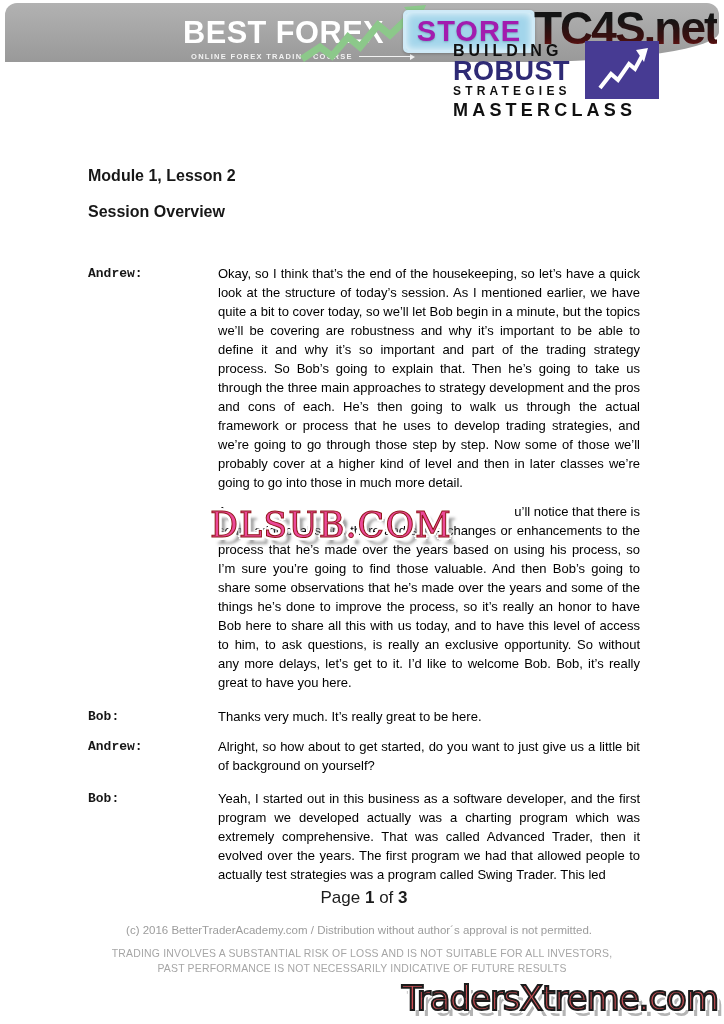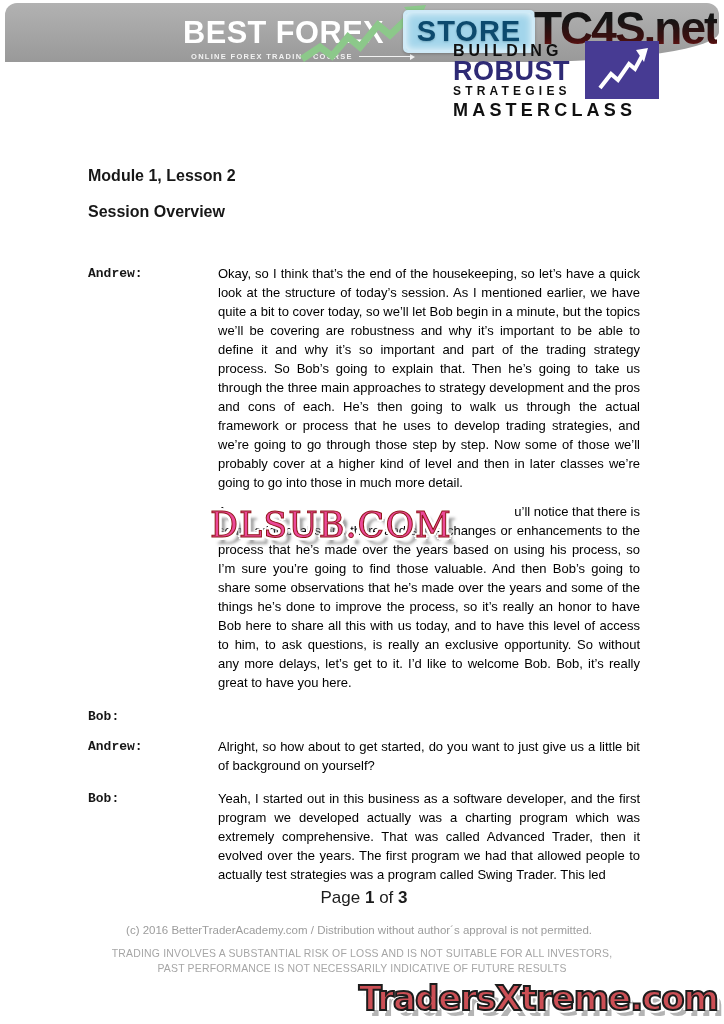--- a/index.html
+++ b/index.html
@@ -15,21 +15,21 @@
   .tagline-row{position:absolute;left:186px;top:49px;display:flex;align-items:center;gap:6px;}
   .tagline{font-size:7.5px;color:#f2f2f2;letter-spacing:1.3px;font-weight:700;}
   .tagline-line{width:52px;height:1px;background:#f2f2f2;position:relative;}
   .tagline-line:after{content:"";position:absolute;right:-4px;top:-2.5px;border-left:5px solid #f2f2f2;
            border-top:3px solid transparent;border-bottom:3px solid transparent;}
   .zigzag{position:absolute;left:295px;top:2px;}
   .store-box{position:absolute;left:398px;top:7px;width:126px;height:37px;
              background:#a2d5eb;border:3px solid #cfeaf7;border-radius:5px;
              display:flex;align-items:center;justify-content:center;
              box-shadow:inset 0 0 8px rgba(255,255,255,.9),0 1px 3px rgba(0,0,0,.25);}
-  .store-box span{font-size:29px;font-weight:700;color:#0c4a6e;letter-spacing:1px;
+  .store-box span{font-size:29px;font-weight:700;color:#a21caf;letter-spacing:1px;
              text-shadow:0 1px 2px rgba(90,140,160,.6);}
   .tc4s{position:absolute;left:534px;top:0px;font-size:46px;font-weight:800;letter-spacing:-2px;
         font-family:"Liberation Sans",sans-serif;transform:scaleY(1.02);transform-origin:top left;
         background:linear-gradient(180deg,#141414 35%,#3c0f0f 70%,#7e1414 92%);
         -webkit-background-clip:text;background-clip:text;color:transparent;}
 
   
   .mc{position:absolute;left:453px;top:42px;width:210px;color:#101010;}
   .mc-building{font-size:16px;font-weight:700;letter-spacing:4px;line-height:17px;}
   .mc-robust{font-size:27px;font-weight:700;letter-spacing:.5px;line-height:25px;color:#2e2a75;}
@@ -58,21 +58,21 @@
   
   .pageline{position:absolute;left:88px;top:888px;width:552px;text-align:center;
             font-size:17px;color:#1c1c1c;}
   .pageline b{font-weight:700;}
   .copyright{position:absolute;left:0;top:924px;width:592px;text-align:right;
              font-size:11.5px;color:#9c9c9c;}
   .disc{position:absolute;left:0;width:724px;text-align:center;font-size:11px;color:#a6a6a6;
         letter-spacing:.2px;transform:scaleX(.95);}
   .d1{top:947px;} .d2{top:962px;}
   .txtreme{position:absolute;right:6px;top:978px;font-family:"DejaVu Sans",sans-serif;
-           font-size:34px;font-weight:700;color:#cb4f55;letter-spacing:-1px;
+           font-size:34px;font-weight:400;color:#cb4f55;letter-spacing:-1px;
            -webkit-text-stroke:2px #1c1c1c;
            text-shadow:-3px 0 0 #fff,3px 0 0 #fff,0 -3px 0 #fff,0 3px 0 #fff,
                        5px 6px 0 #b4b4b4;}
 </style>
 </head>
 <body>
 
 <div class="page">
 
   <div class="banner">
@@ -119,20 +119,21 @@
       <div class="obsline">
         <span>A</span>
         <span>u’ll notice that there is</span>
       </div>
       <div style="text-align:justify;">some additional steps there and some changes or enhancements to the process that he’s made over the years based on using his process, so I’m sure you’re going to find those valuable. And then Bob’s going to share some observations that he’s made over the years and some of the things he’s done to improve the process, so it’s really an honor to have Bob here to share all this with us today, and to have this level of access to him, to ask questions, is really an exclusive opportunity. So without any more delays, let’s get to it. I’d like to welcome Bob. Bob, it’s really great to have you here.</div>
     </div>
   </div>
 
   <div class="row" style="top:707px;">
     <div class="speaker">Bob:</div>
+    <div class="ptext">Thanks very much. It’s really great to be here.</div>
   </div>
 
   <div class="row" style="top:737px;">
     <div class="speaker">Andrew:</div>
     <div class="ptext">Alright, so how about to get started, do you want to just give us a little bit of background on yourself?</div>
   </div>
 
   <div class="row" style="top:789px;">
     <div class="speaker">Bob:</div>
     <div class="ptext">Yeah, I started out in this business as a software developer, and the first program we developed actually was a charting program which was extremely comprehensive. That was called Advanced Trader, then it evolved over the years. The first program we had that allowed people to actually test strategies was a program called Swing Trader. This led</div>

